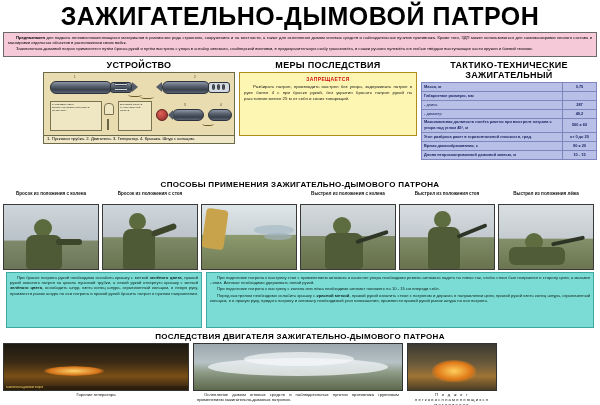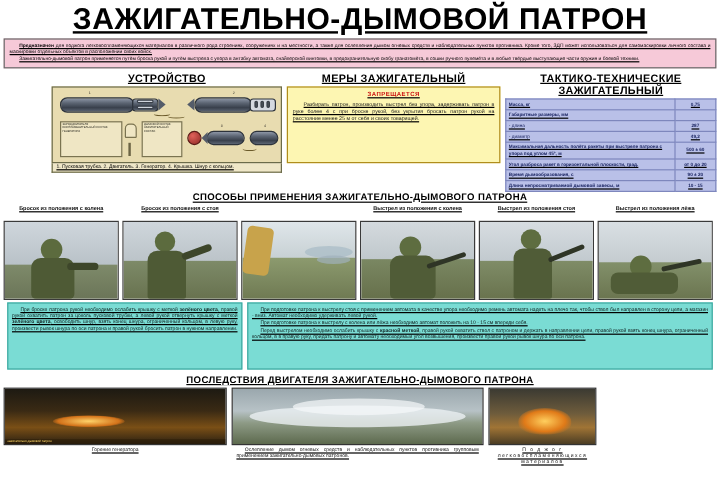--- a/index.html
+++ b/index.html
@@ -5,21 +5,21 @@
   * { box-sizing: border-box; }
   html, body { margin:0; padding:0; }
   body {
     width:600px; height:405px;
     background:#ffffff;
     font-family:"Liberation Sans", sans-serif;
     color:#000;
     overflow:hidden;
     position:relative;
   }
-  .poster { width:600px; height:405px; position:relative;text-decoration:underline; }
+  .poster { width:600px; height:405px; position:relative; }
 
   
   .title {
     text-align:center;
     font-size:25px;
     font-weight:bold;
     letter-spacing:.5px;
     line-height:28px;
     padding-top:2px;
     color:#000;
@@ -276,21 +276,21 @@
         <div class="dev-tip" style="left:124px;top:37px;border-right:5px solid #545c69;"></div>
         <div class="dev-round" style="left:164px;top:36px;width:24px;height:12px;"></div>
         <div class="dev-num" style="left:140px;top:30px;">3</div>
         <div class="dev-num" style="left:176px;top:30px;">4</div>
         <div class="dev-cord" style="left:158px;top:49px;width:12px;"></div>
       </div>
       <div class="device-caption">1. Пусковая трубка. 2. Двигатель. 3. Генератор. 4. Крышка. Шнур с кольцом.</div>
     </div>
 
     <div class="col-mery">
-      <div class="sec-head">МЕРЫ ЗАЖИГАТЕЛЬНЫЙ</div>
+      <div class="sec-head">МЕРЫ ПОСЛЕДСТВИЯ</div>
       <div class="warn-box">
         <div class="warn-title">ЗАПРЕЩАЕТСЯ</div>
         <div class="warn-body">Разбирать патрон, производить выстрел без упора, задерживать патрон в руке более 4 с при броске рукой, без укрытия бросать патрон рукой на расстояние менее 25 м от себя и своих товарищей.</div>
       </div>
     </div>
 
     <div class="col-ttx">
       <div class="sec-head">ТАКТИКО-ТЕХНИЧЕСКИЕ ЗАЖИГАТЕЛЬНЫЙ</div>
       <table class="ttx">
         <tbody>
@@ -324,21 +324,21 @@
           </tr>
           <tr>
             <td class="lbl">Длина непросматриваемой дымовой завесы, м</td>
             <td class="val">10 - 15</td>
           </tr>
         </tbody>
       </table>
     </div>
   </div>
 
-  <div class="sec-head small" style="margin-top:0;">СПОСОБЫ ПРИМЕНЕНИЯ ЗАЖИГАТЕЛЬНО-ДЫМОВОГО ПАТРОНА</div>
+  <div class="sec-head small" style="margin-top:20px;">СПОСОБЫ ПРИМЕНЕНИЯ ЗАЖИГАТЕЛЬНО-ДЫМОВОГО ПАТРОНА</div>
 
   <div class="methods">
     <div class="m-caps">
       <div class="m-cap" style="width:96px">Бросок из положения с колена</div>
       <div class="m-cap" style="width:96px">Бросок из положения с стоя</div>
       <div class="m-cap" style="width:96px"></div>
       <div class="m-cap" style="width:96px">Выстрел из положения с колена</div>
       <div class="m-cap" style="width:96px">Выстрел из положения стоя</div>
       <div class="m-cap" style="width:96px">Выстрел из положения лёжа</div>
     </div>

